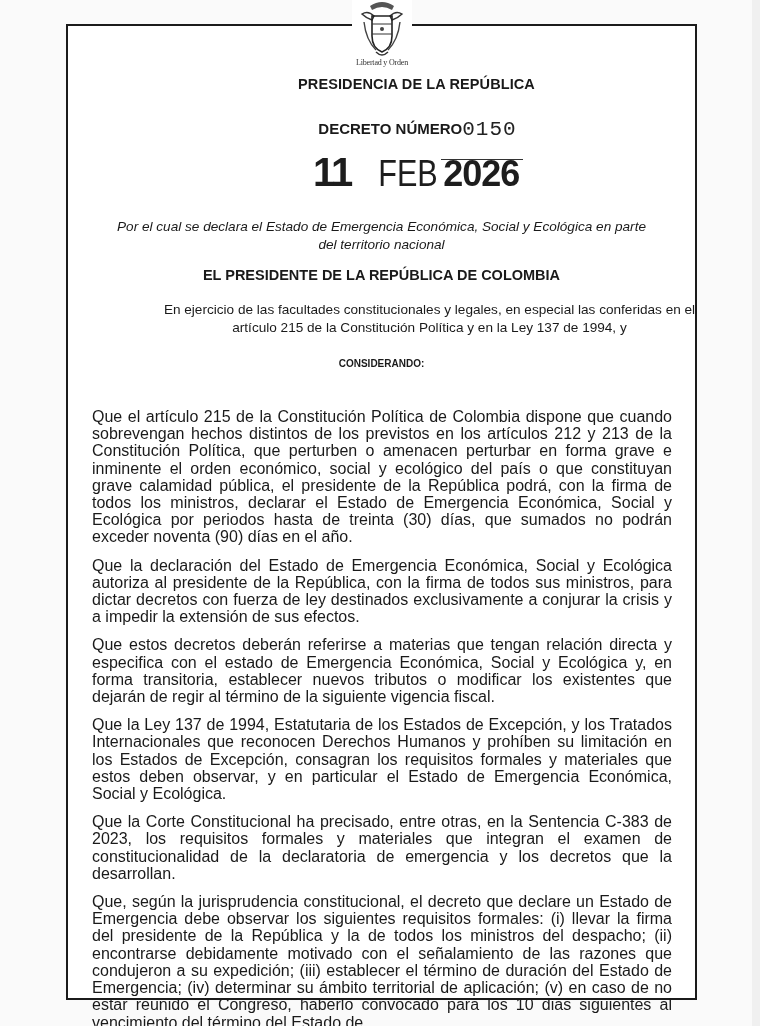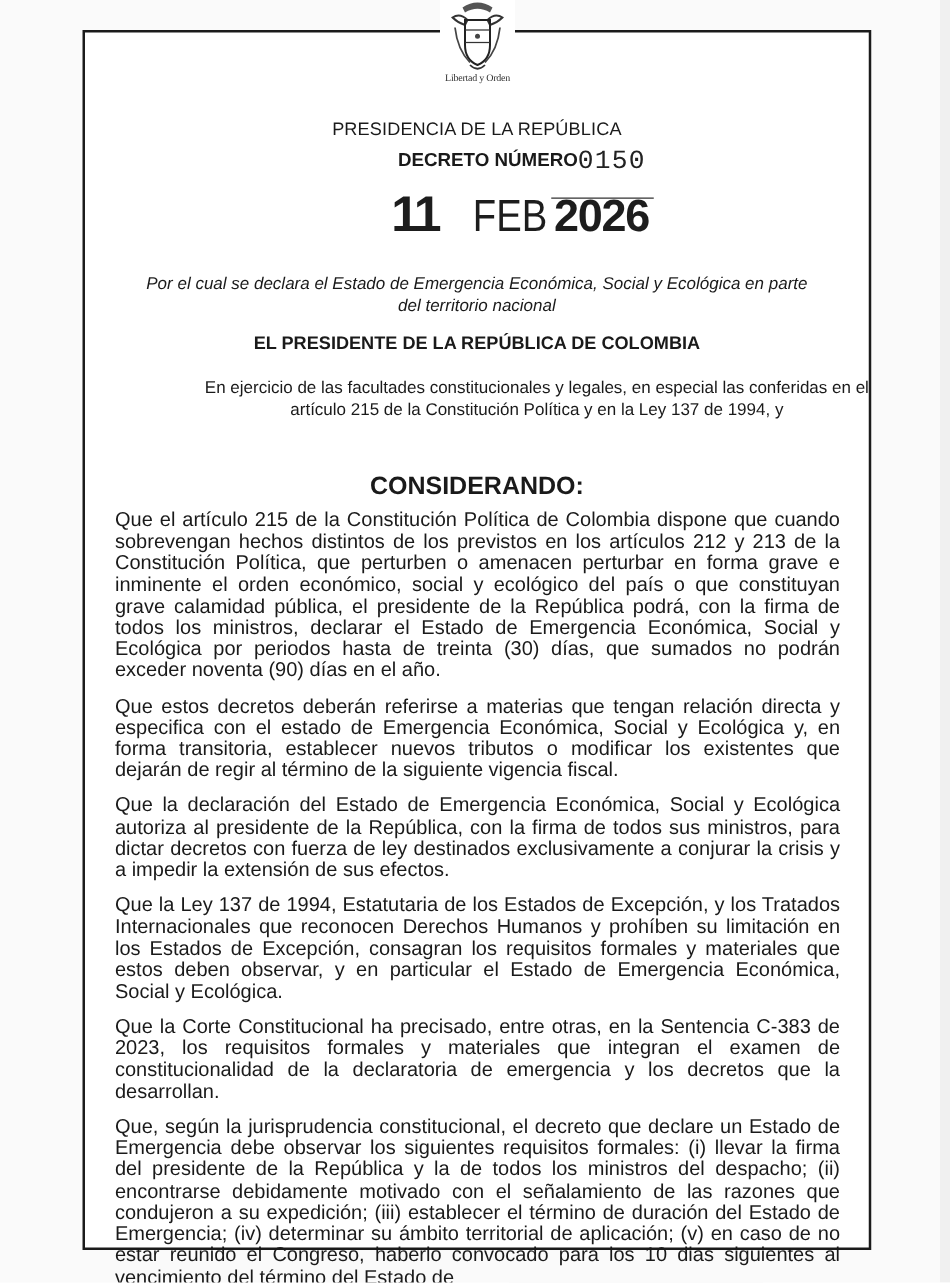--- a/index.html
+++ b/index.html
@@ -16,42 +16,42 @@
   .shield-wrap {
     position:absolute; left:352px; top:0; width:60px; height:60px;
     background:#fff;
   }
   .shield-wrap svg { display:block; }
   .motto {
     position:absolute; left:340px; top:58px; width:84px; text-align:center;
     font-size:8px; color:#333; font-family:Liberation Serif, serif; letter-spacing:-0.2px;
   }
   .center { position:absolute; left:66px; width:631px; text-align:center; }
-  .presidencia { top:96px; font-size:14.5px; font-weight:normal; letter-spacing:0.1px; }
+  .presidencia { top:76px; font-size:14.5px; font-weight:bold; letter-spacing:0.1px;margin-left:35px; }
   .decreto-line { top:118px; font-size:15px; font-weight:bold; }
   .decreto-line .num {
     font-family:"Liberation Mono", monospace; font-weight:normal; font-size:21px; letter-spacing:1px;
     vertical-align:-1px; color:#222;
   }
   .decreto-line .lbl { position:relative; left:36px; }
   .date-stamp {
     position:absolute; left:313px; top:150px; height:50px;
     font-family:"Liberation Mono", monospace; font-size:38px; letter-spacing:-1px; color:#1d1d1d;
     white-space:nowrap;
   }
   .date-stamp .day { font-family:"Liberation Sans", sans-serif; font-weight:bold; font-size:40px; letter-spacing:-2px; }
   .date-stamp .month { font-family:"Liberation Sans Narrow","Liberation Sans", sans-serif; font-size:36px; letter-spacing:0; transform:scaleX(0.85); display:inline-block; }
   .date-stamp .year { font-family:Liberation Sans, sans-serif; font-weight:bold; font-size:36px; position:relative; }
   .date-stamp .year::before {
     content:""; position:absolute; left:-2px; right:-4px; top:6px; border-top:1.5px solid #333;
   }
   .subtitle { top:218px; font-size:13.6px; line-height:18px;font-style:italic; }
   .presidente { top:267px; font-size:14.5px; font-weight:bold; }
   .ejercicio { top:301px; font-size:13.6px; line-height:18px;padding-left:48px; }
-  .considerando { top:378px; font-size:20px; font-weight:bold; }
+  .considerando { top:358px; font-size:10px; font-weight:bold; }
   .body-text {
     position:absolute; left:92px; width:580px; font-size:16px; line-height:17.2px;
     text-align:justify;
   }
   .body-text p { margin:0 0 11px 0; }
 </style>
 </head>
 <body>
 
 <div class="right-strip"></div>
@@ -94,18 +94,18 @@
 
 <div class="center ejercicio">
   <div>En ejercicio de las facultades constitucionales y legales, en especial las conferidas en el</div>
   <div>artículo 215 de la Constitución Política y en la Ley 137 de 1994, y</div>
 </div>
 
 <div class="center considerando">CONSIDERANDO:</div>
 
 <div class="body-text" style="top:408px;">
   <p>Que el artículo 215 de la Constitución Política de Colombia dispone que cuando sobrevengan hechos distintos de los previstos en los artículos 212 y 213 de la Constitución Política, que perturben o amenacen perturbar en forma grave e inminente el orden económico, social y ecológico del país o que constituyan grave calamidad pública, el presidente de la República podrá, con la firma de todos los ministros, declarar el Estado de Emergencia Económica, Social y Ecológica por periodos hasta de treinta (30) días, que sumados no podrán exceder noventa (90) días en el año.</p>
+  <p>Que la declaración del Estado de Emergencia Económica, Social y Ecológica autoriza al presidente de la República, con la firma de todos sus ministros, para dictar decretos con fuerza de ley destinados exclusivamente a conjurar la crisis y a impedir la extensión de sus efectos.</p>
   <p>Que estos decretos deberán referirse a materias que tengan relación directa y especifica con el estado de Emergencia Económica, Social y Ecológica y, en forma transitoria, establecer nuevos tributos o modificar los existentes que dejarán de regir al término de la siguiente vigencia fiscal.</p>
-  <p>Que la declaración del Estado de Emergencia Económica, Social y Ecológica autoriza al presidente de la República, con la firma de todos sus ministros, para dictar decretos con fuerza de ley destinados exclusivamente a conjurar la crisis y a impedir la extensión de sus efectos.</p>
   <p>Que la Ley 137 de 1994, Estatutaria de los Estados de Excepción, y los Tratados Internacionales que reconocen Derechos Humanos y prohíben su limitación en los Estados de Excepción, consagran los requisitos formales y materiales que estos deben observar, y en particular el Estado de Emergencia Económica, Social y Ecológica.</p>
   <p>Que la Corte Constitucional ha precisado, entre otras, en la Sentencia C-383 de 2023, los requisitos formales y materiales que integran el examen de constitucionalidad de la declaratoria de emergencia y los decretos que la desarrollan.</p>
   <p>Que, según la jurisprudencia constitucional, el decreto que declare un Estado de Emergencia debe observar los siguientes requisitos formales: (i) llevar la firma del presidente de la República y la de todos los ministros del despacho; (ii) encontrarse debidamente motivado con el señalamiento de las razones que condujeron a su expedición; (iii) establecer el término de duración del Estado de Emergencia; (iv) determinar su ámbito territorial de aplicación; (v) en caso de no estar reunido el Congreso, haberlo convocado para los 10 dias siguientes al vencimiento del término del Estado de</p>
 </div>
 
 </body></html>

